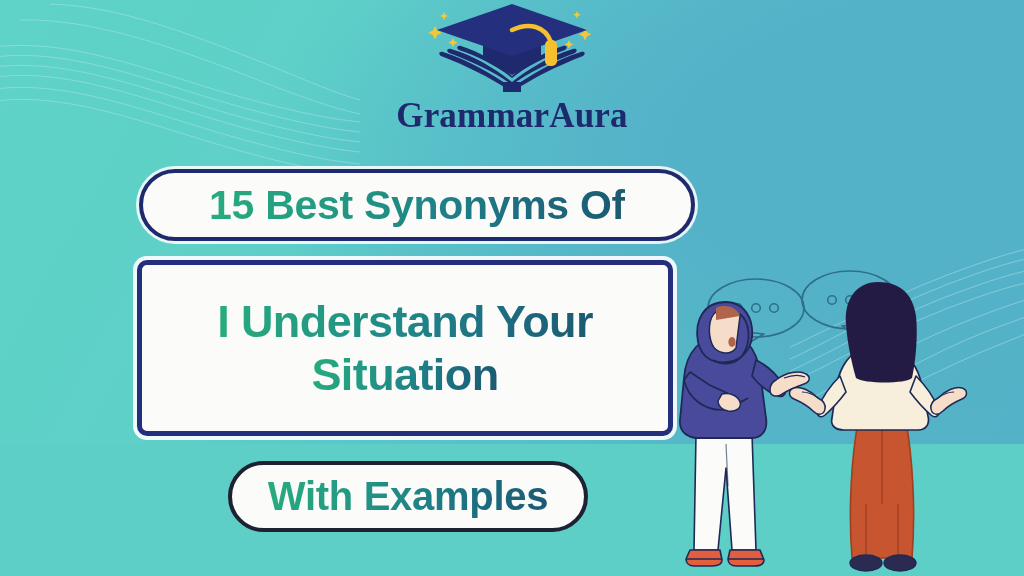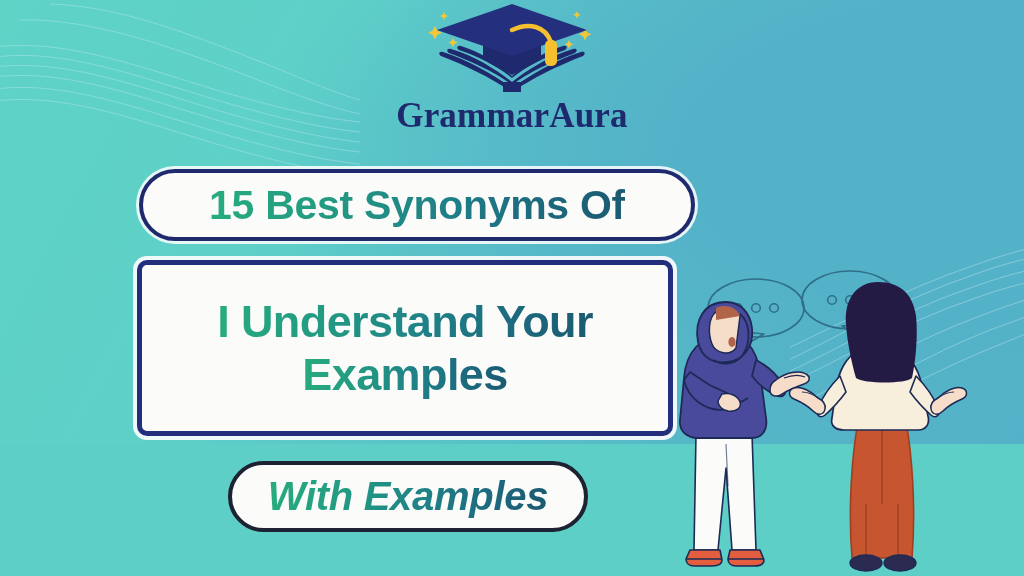--- a/index.html
+++ b/index.html
@@ -58,21 +58,21 @@
     display:flex; flex-direction:column; align-items:center; justify-content:center;
   }
   #main-line-1, #main-line-2{
     font-size:45px; line-height:1.18; letter-spacing:-.6px; white-space:nowrap;
   }
 
   
   #footer-pill{
     position:absolute; left:228px; top:461px; width:360px; height:71px;
     background:#fbfbfa; border:4px solid #1d2233; border-radius:40px;
-    display:flex; align-items:center; justify-content:center;font-style:italic;
+    display:flex; align-items:center; justify-content:center;
   }
   #footer-text{ font-size:40px; letter-spacing:-.3px; white-space:nowrap; }
 
   
   #illustration{ position:absolute; left:660px; top:268px; width:364px; height:308px; }
 </style>
 </head>
 <body>
 
 <div id="canvas">
@@ -136,21 +136,21 @@
 
     <div id="brand-name">GrammarAura</div>
   </div>
 
   <div id="headline-pill">
     <span id="headline-text" class="grad-text">15 Best Synonyms Of</span>
   </div>
 
   <div id="main-box">
     <span id="main-line-1" class="grad-text">I Understand Your</span>
-    <span id="main-line-2" class="grad-text">Examples</span>
+    <span id="main-line-2" class="grad-text">Situation</span>
   </div>
 
   <div id="footer-pill">
     <span id="footer-text" class="grad-text">With Examples</span>
   </div>
 
   <svg id="illustration" viewBox="0 0 364 308" fill="none">
 
     <g>
       <ellipse cx="96" cy="40" rx="48" ry="29" fill="none" stroke="#2f6f8a" stroke-width="1.6"></ellipse>

